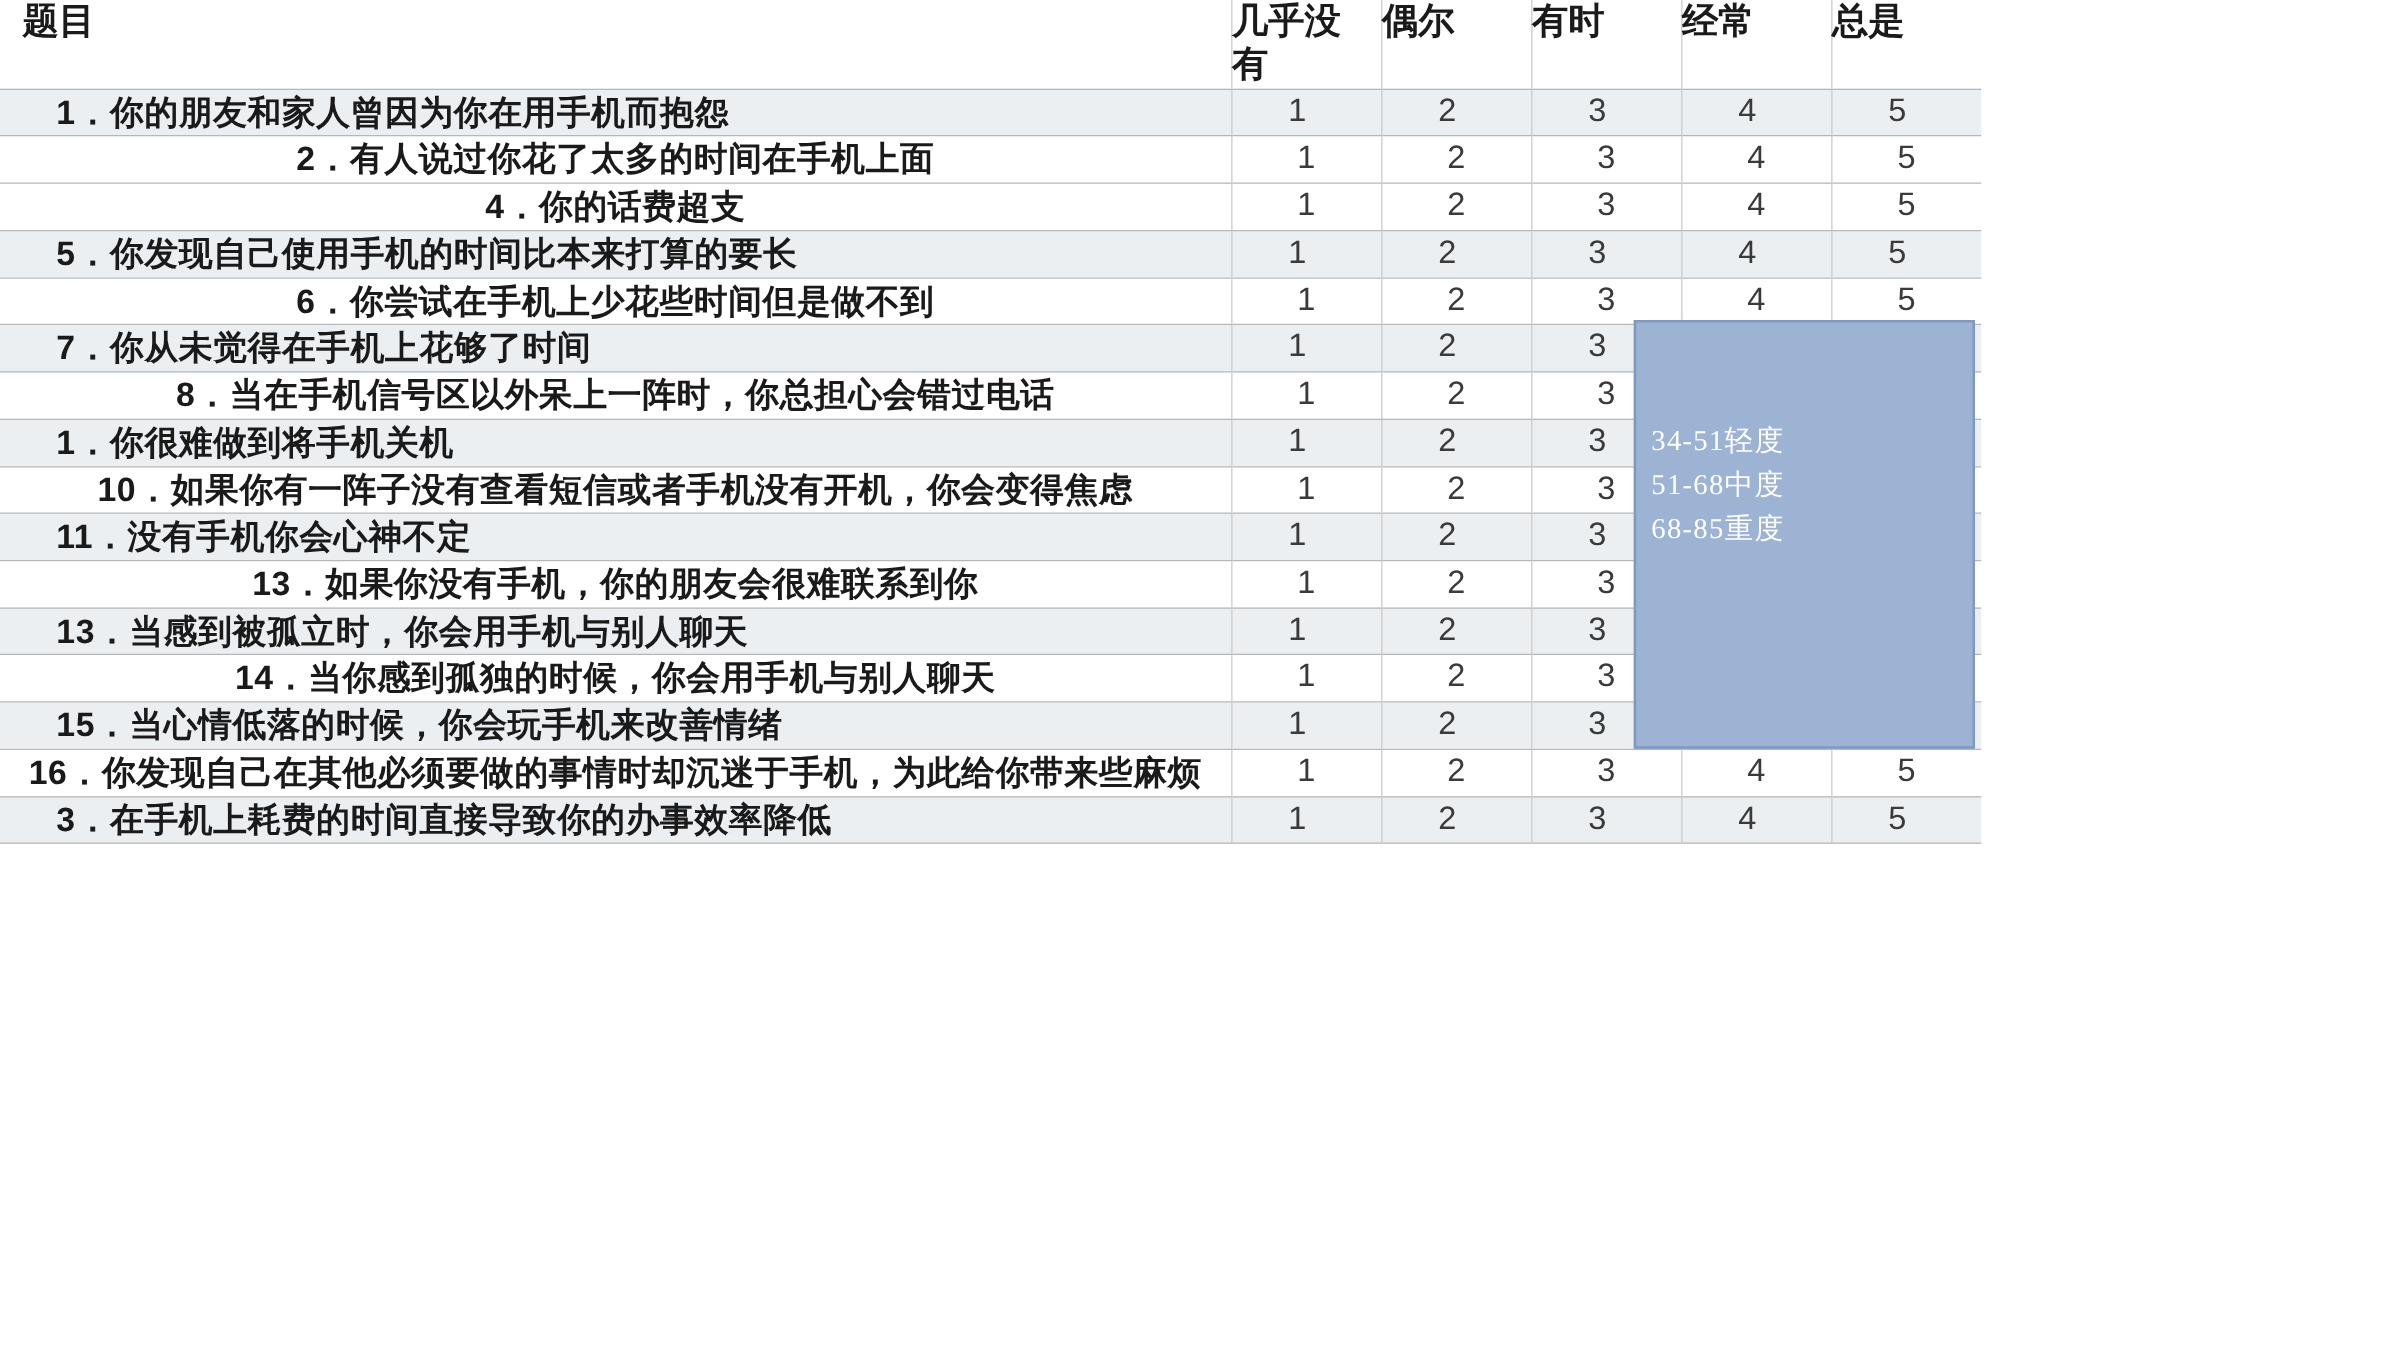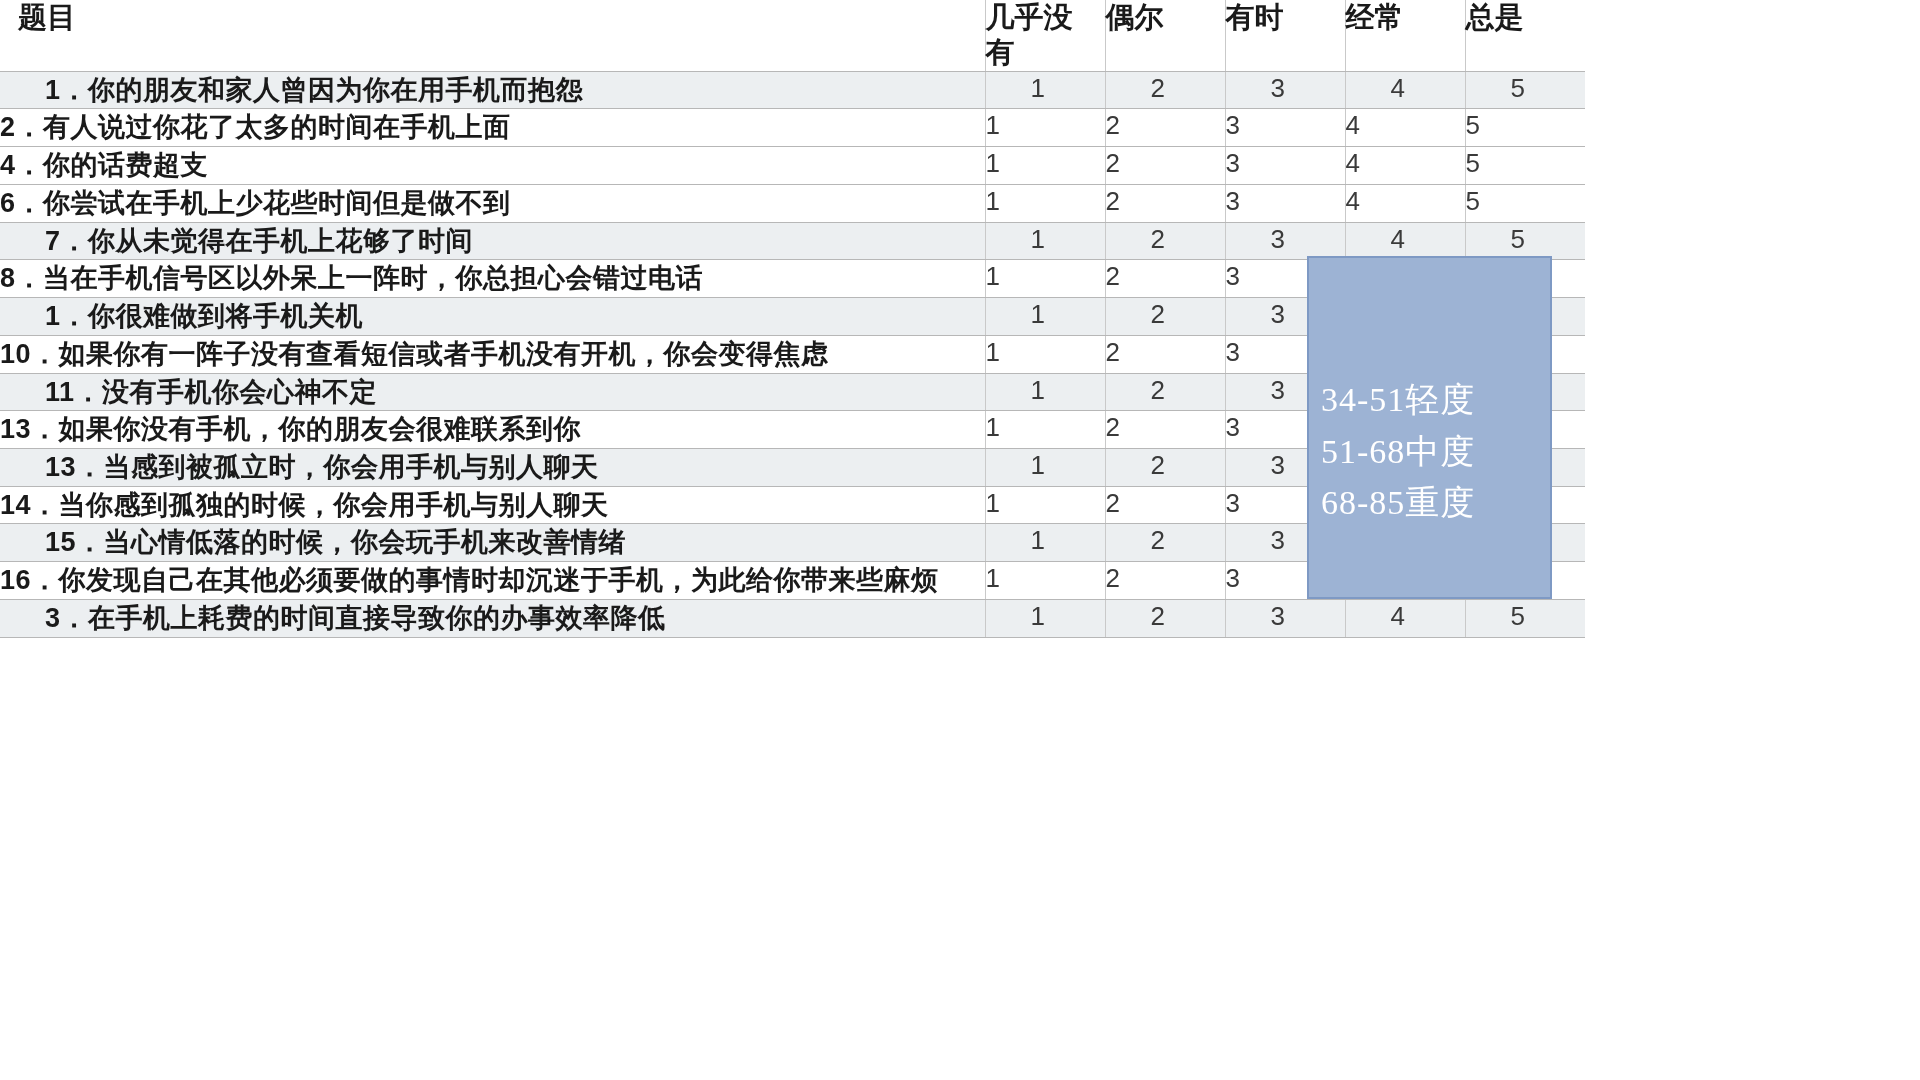--- a/index.html
+++ b/index.html
@@ -76,37 +76,37 @@
   td.num {
     border-left: 1px solid #c9c9c9;
     font-size: 26px;
     font-weight: normal;
     color: #3a3a3a;
     padding: 9px 6px 9px 16px;
     text-align: left;
     line-height: 1.3;
   }
   tr.shade td { background: #eceff1; padding-left: 45px; }
-  tr.plain td { background: #ffffff; }
+  tr.plain td { background: #ffffff; text-align: center; }
 
   
   .legend {
     position: absolute;
     left: 1307px;
     top: 256px;
-    width: 245px;
+    width: 273px;
     height: 343px;
     background: #9db3d4;
     border: 2px solid #7e99c4;
     box-sizing: border-box;
     color: #ffffff;
     font-family: "Liberation Serif", serif;
-    font-size: 34px;
+    font-size: 23px;
     line-height: 1.52;
-    padding: 116px 0 0 12px;
+    padding: 78px 0 0 12px;
     letter-spacing: 1px;
   }
   .legend div { white-space: nowrap; }
 </style>
 </head>
 <body>
 
 <div class="page">
 
   <div class="survey-wrap">
@@ -147,20 +147,28 @@
           <td class="num">5</td>
         </tr>
         <tr class="plain">
           <td class="item">4．你的话费超支</td>
           <td class="num">1</td>
           <td class="num">2</td>
           <td class="num">3</td>
           <td class="num">4</td>
           <td class="num">5</td>
         </tr>
+        <tr class="shade">
+          <td class="item">5．你发现自己使用手机的时间比本来打算的要长</td>
+          <td class="num">1</td>
+          <td class="num">2</td>
+          <td class="num">3</td>
+          <td class="num">4</td>
+          <td class="num">5</td>
+        </tr>
         <tr class="plain">
           <td class="item">6．你尝试在手机上少花些时间但是做不到</td>
           <td class="num">1</td>
           <td class="num">2</td>
           <td class="num">3</td>
           <td class="num">4</td>
           <td class="num">5</td>
         </tr>
         <tr class="shade">
           <td class="item">7．你从未觉得在手机上花够了时间</td>

